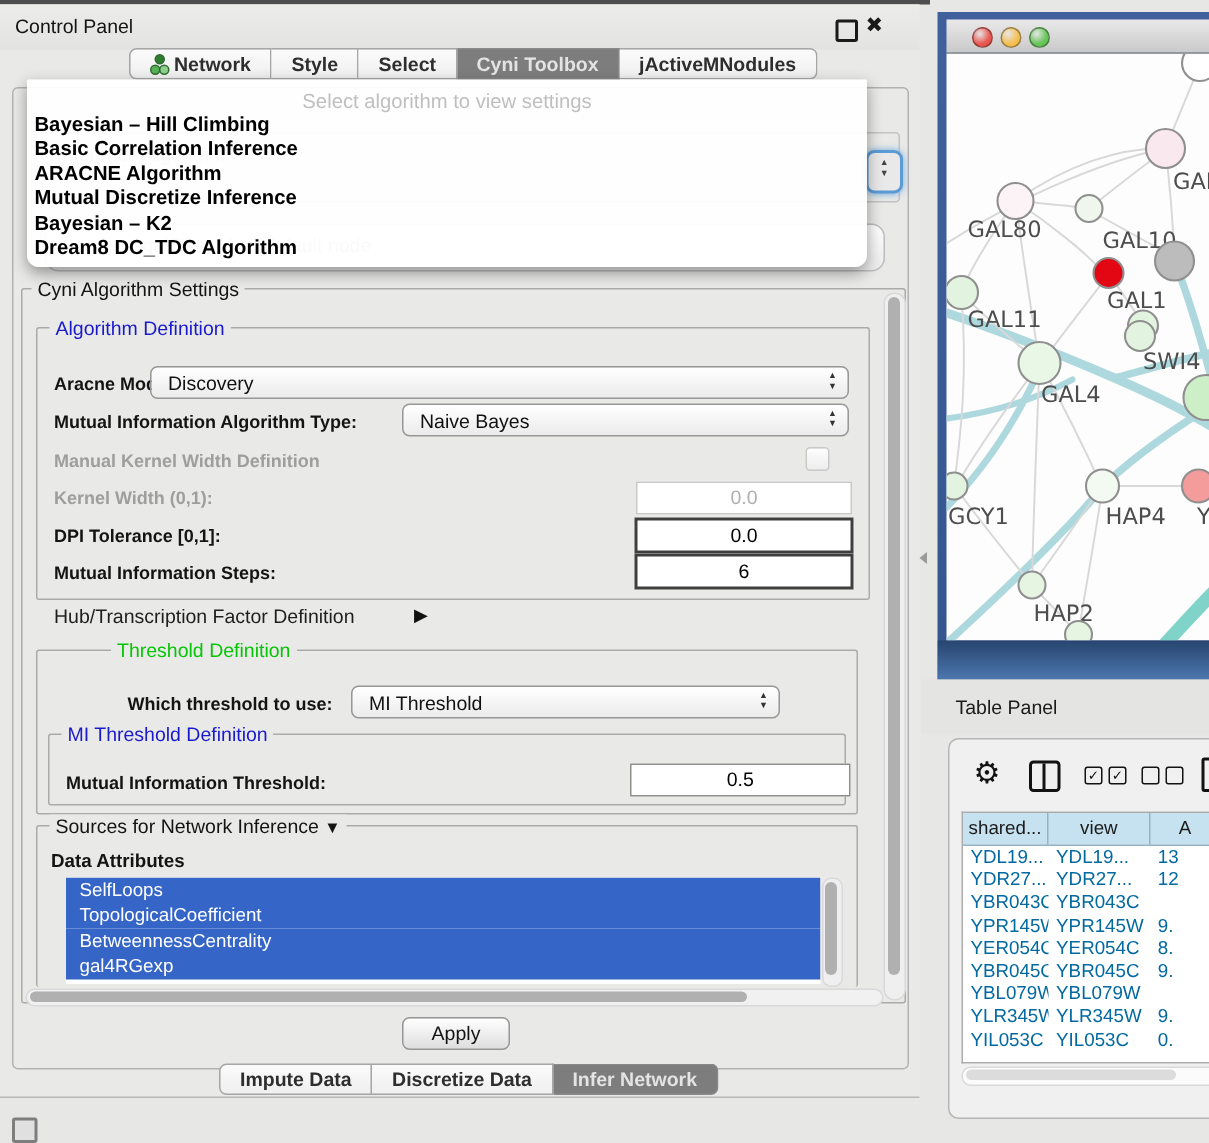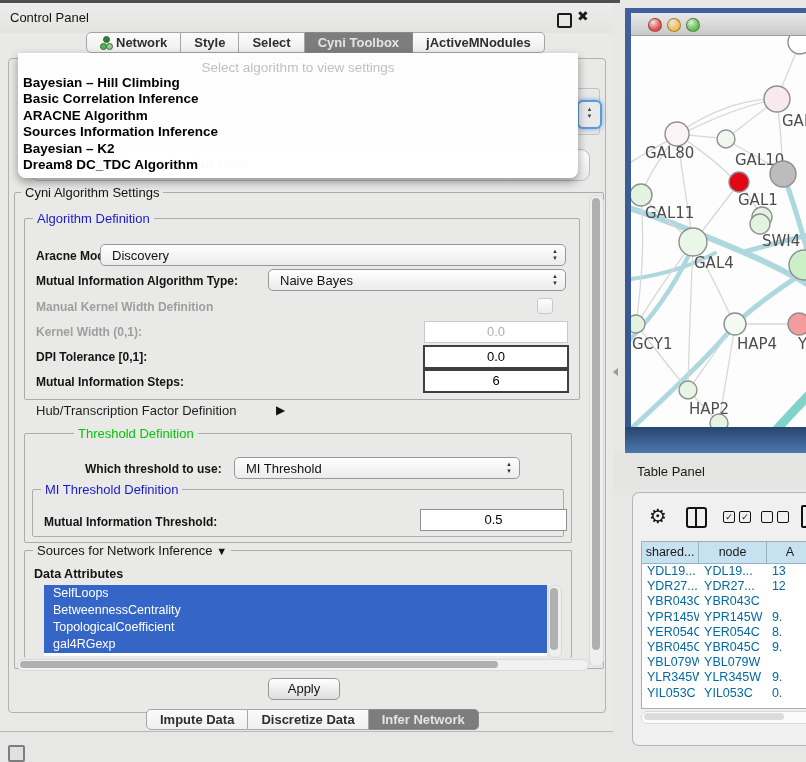--- a/index.html
+++ b/index.html
@@ -129,21 +129,21 @@
     </div>
     <div class="abs ghost" style="left:30px;top:146px;width:558px;height:30px;border:1px solid #BDBDBD;border-radius:9px;background:linear-gradient(#FDFDFD,#ECECEC);"></div>
     <div class="abs ghost" style="left:95px;top:153px;font-size:13px;color:#9A9A9A;">galFiltered.sif default node</div>
 
     <div class="abs" id="popup">
       <div id="popup-head">Select algorithm to view settings</div>
       <div id="popup-items">
           <div class="pop-item">Bayesian – Hill Climbing</div>
           <div class="pop-item">Basic Correlation Inference</div>
           <div class="pop-item sel">ARACNE Algorithm</div>
-          <div class="pop-item">Sources Information Inference</div>
+          <div class="pop-item">Mutual Discretize Inference</div>
           <div class="pop-item">Bayesian – K2</div>
           <div class="pop-item">Dream8 DC_TDC Algorithm</div>
         </div>
     </div>
 
     <div class="abs fs" style="left:14px;top:189px;width:588px;height:475px;">
       <span class="legend" style="left:6px;">Cyni Algorithm Settings</span>
     </div>
 
     <div class="abs fs" style="left:24px;top:215px;width:554px;height:180px;">
@@ -187,22 +187,22 @@
 
     <div class="abs fs" style="left:24px;top:547px;width:546px;height:107px;border-bottom:none;">
       <span class="legend" style="left:8px;">
         <span>Sources for Network Inference</span>
         <span style="font-size:11px;">▼</span>
       </span>
     </div>
     <div class="lbl abs" style="left:34px;top:564px;font-size:12.5px;">Data Attributes</div>
     <div class="abs" id="attr-list">
         <div class="attr-item" style="background: rgb(53, 101, 198);">SelfLoops</div>
+        <div class="attr-item" style="background: rgb(53, 101, 198);">TopologicalCoefficient</div>
         <div class="attr-item" style="background: rgb(53, 101, 198);">BetweennessCentrality</div>
-        <div class="attr-item" style="background: rgb(53, 101, 198);">TopologicalCoefficient</div>
         <div class="attr-item" style="background: rgb(53, 101, 198);">gal4RGexp</div>
       </div>
     <div class="vsb abs" style="left:548px;top:582px;width:12px;height:71px;">
       <div class="thumb" style="top:2px;height:62px;"></div>
     </div>
     <div class="hsb abs" style="left:17px;top:656px;width:570px;height:10px;">
       <div class="thumb" style="left:2px;width:478px;"></div>
     </div>
     <div class="vsb abs" style="left:589px;top:192px;width:13px;height:470px;border-radius:7px;">
       <div class="thumb" style="left:2px;top:2px;height:452px;"></div>
@@ -297,21 +297,21 @@
     <div class="icon-cols" style="left:53px;top:14px;"></div>
     <div class="mini-cb" style="left:90px;top:18px;">✓</div>
     <div class="mini-cb" style="left:106px;top:18px;">✓</div>
     <div class="mini-cb" style="left:128px;top:18px;"></div>
     <div class="mini-cb" style="left:144px;top:18px;"></div>
     <div class="icon-doc" style="left:168px;top:12px;"></div>
 
     <div class="abs" id="tbl">
       <div id="tbl-head">
           <div class="th" style="width: 73px;">shared...</div>
-          <div class="th" style="width: 87px;">node</div>
+          <div class="th" style="width: 87px;">view</div>
           <div class="th" style="width: 60px;">A</div>
         </div>
       <div id="tbl-body">
           <div class="tr">
             <div class="td" style="width: 73px;">YDL19...</div>
             <div class="td" style="width: 87px;">YDL19...</div>
             <div class="td" style="width: 60px;">13</div>
           </div>
           <div class="tr">
             <div class="td" style="width: 73px;">YDR27...</div>

